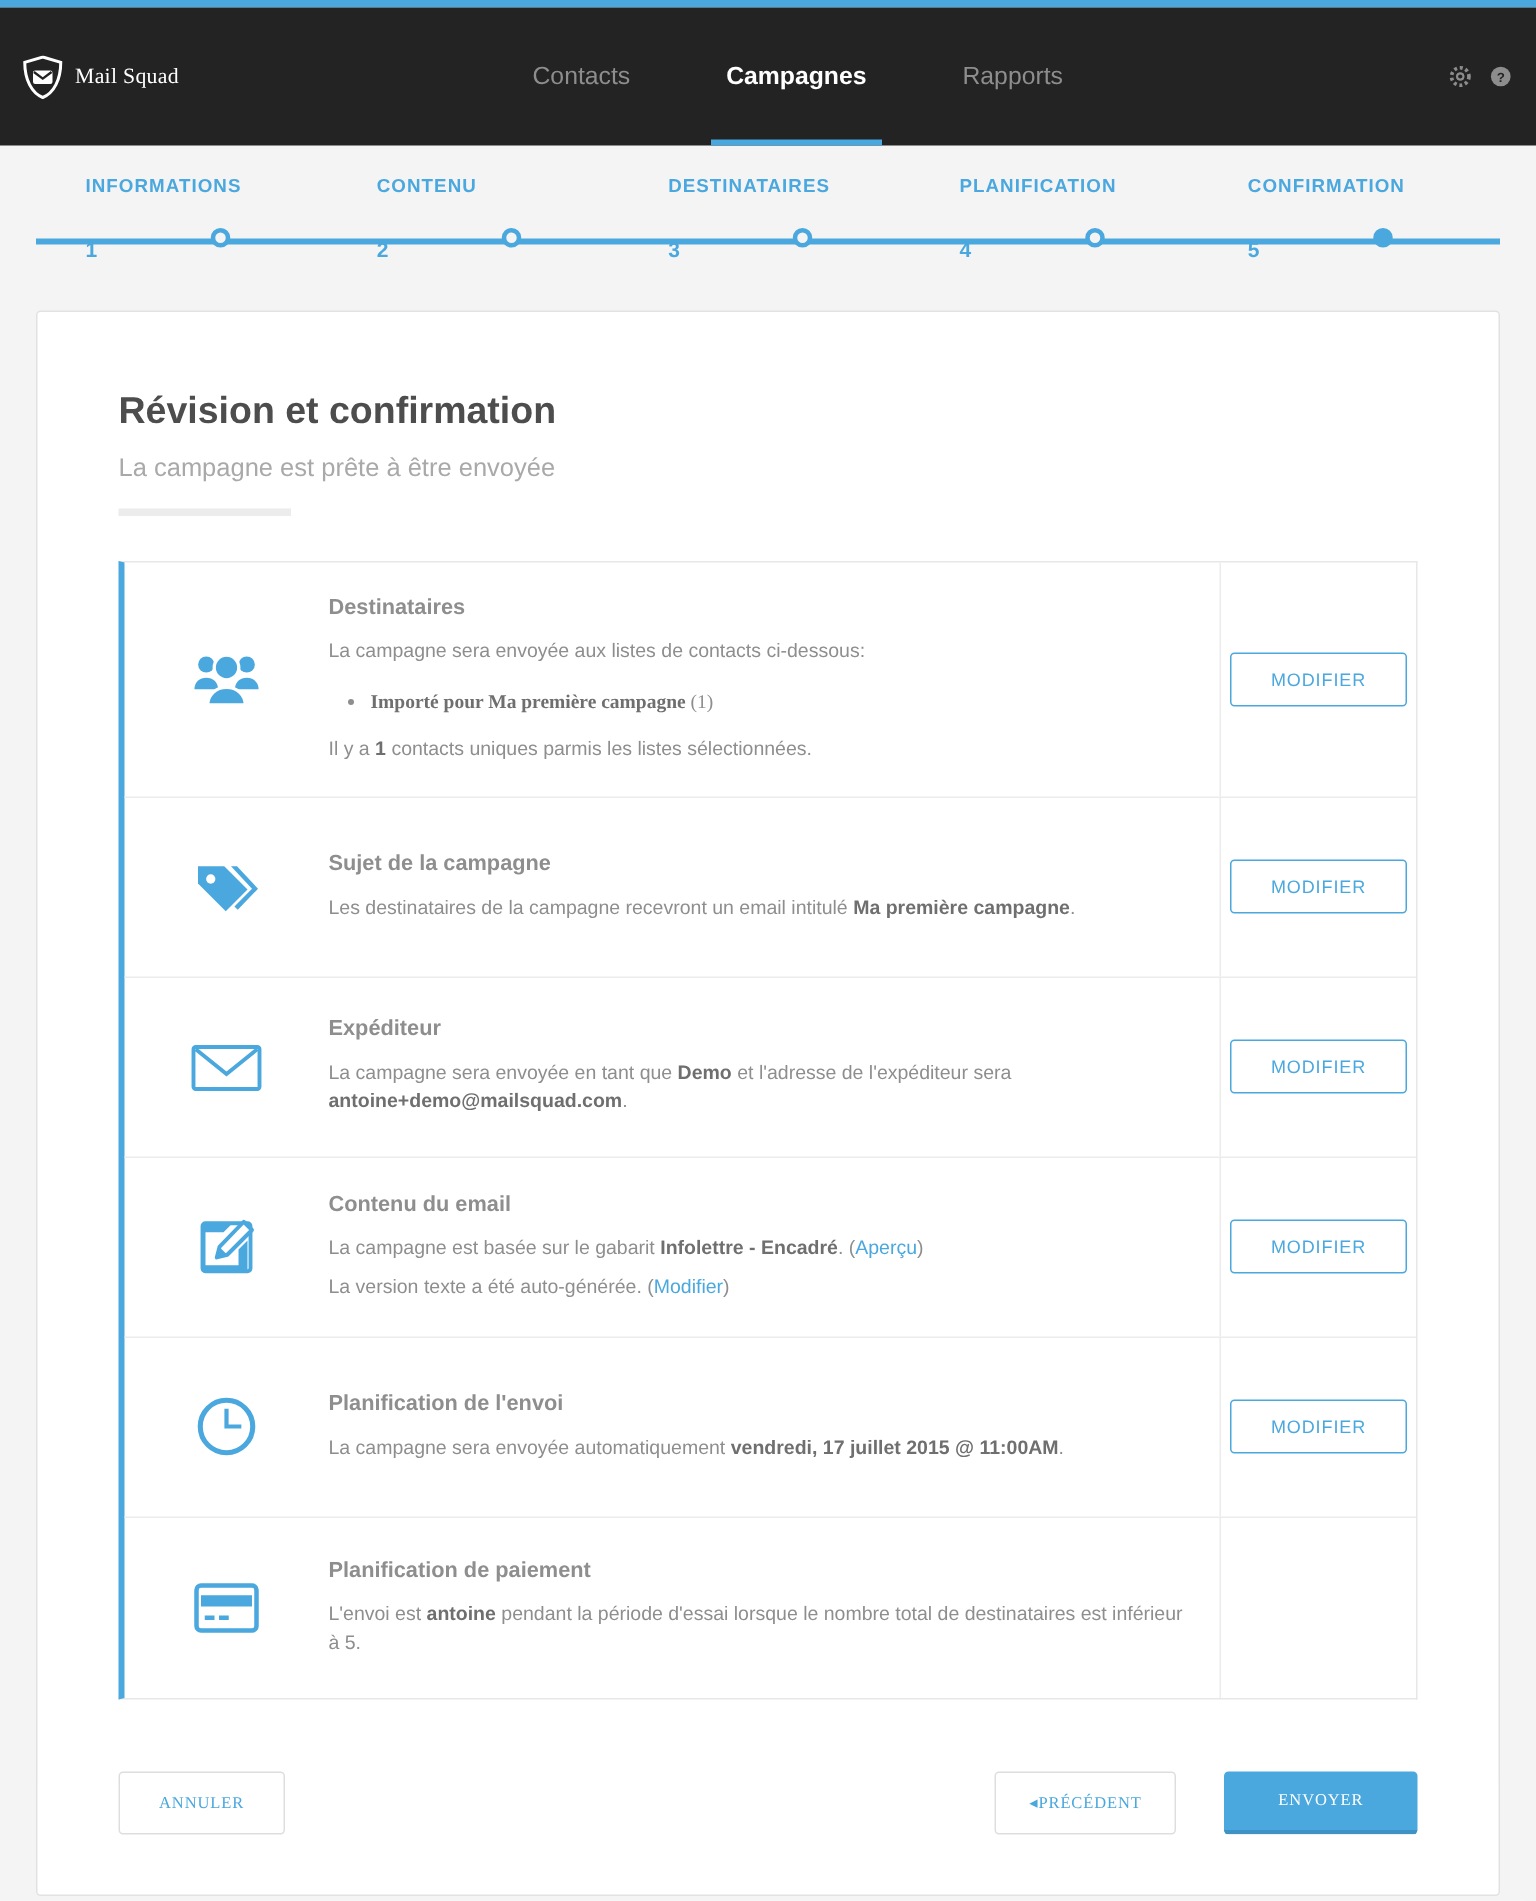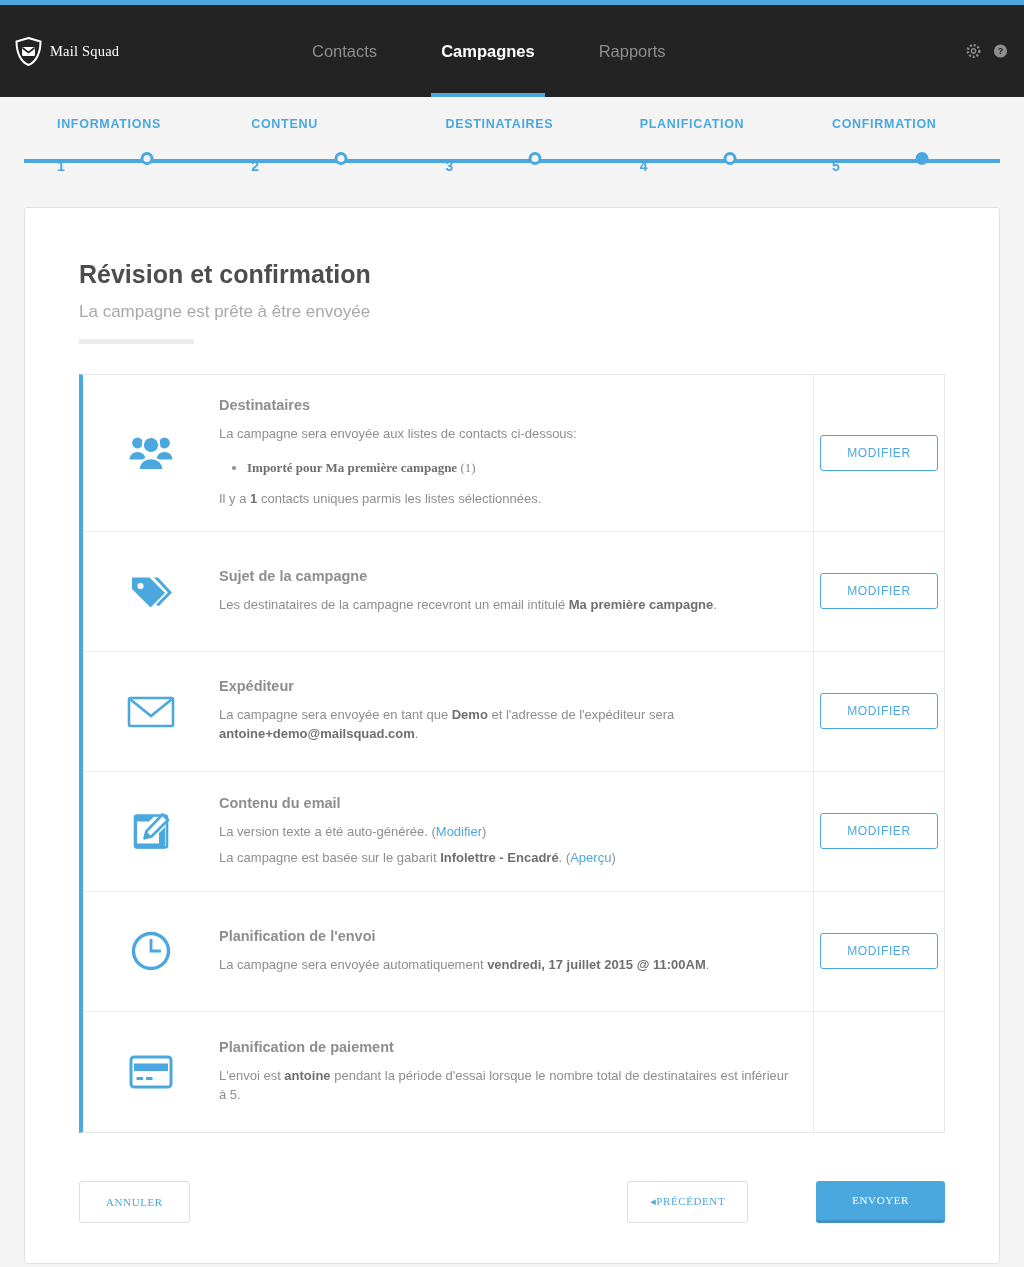--- a/index.html
+++ b/index.html
@@ -12,20 +12,21 @@
   }
 
   
   .top-accent { height: 5px; background: #4aa8de; }
 
   
   .header {
     height: 92px; background: #232323;
     display: flex; align-items: center;
     position: relative;
+    gap: 43px;
   }
   .brand {
     display: flex; align-items: center; gap: 8px;
     padding-left: 15px; width: 280px;
   }
   .brand-logo { width: 27px; height: 29px; display: block; }
   .brand-name {
     color: #ffffff; font-size: 14.5px;
     font-family: "Liberation Serif", serif;
     letter-spacing: .2px;
@@ -160,21 +161,21 @@
   }
 
   .svg-icon { display: block; }
 
   
   .footer {
     display: flex; align-items: center;
     justify-content: space-between;
     padding-top: 48px;
   }
-  .footer-right { display: flex; gap: 68px; }
+  .footer-right { display: flex; gap: 32px; }
   .btn {
     border-radius: 3px; cursor: pointer;
     font-family: Liberation Serif, serif;
     font-size: 11px; letter-spacing: .6px;
   }
   .btn-cancel {
     border: 1px solid #dedede; background: #fff;
     color: #4aa8de; height: 42px; padding: 0 26px;
   }
   .btn-prev {
@@ -333,22 +334,22 @@
       <div class="scol-icon">
         <svg class="svg-icon" width="44" height="40" viewBox="0 0 44 40">
           <path d="M6 4.5h20l-6 6H8v22h22V22l6-6v20a1.5 1.5 0 0 1-1.5 1.5h-27A1.5 1.5 0 0 1 6 36Z" fill="#4aa8de"></path>
           <rect x="6" y="4.5" width="32" height="32" rx="2" fill="none" stroke="#4aa8de" stroke-width="2.6"></rect>
           <path d="M33.5 3.5 39 9 22.5 25.5l-7 1.8 1.8-7Z" fill="#ffffff" stroke="#4aa8de" stroke-width="2.6" stroke-linejoin="round"></path>
           <path d="M15.5 27.3 22.5 25.5 17.3 20.3Z" fill="#4aa8de"></path>
         </svg>
       </div>
       <div class="scol-body">
         <div class="srow-title">Contenu du email</div>
+        <p class="srow-text"><span>La campagne est basée sur le gabarit </span><b>Infolettre - Encadré</b><span>. (</span><a class="inline-link">Aperçu</a><span>)</span></p>
         <p class="srow-text"><span>La version texte a été auto-générée. (</span><a class="inline-link">Modifier</a><span>)</span></p>
-        <p class="srow-text"><span>La campagne est basée sur le gabarit </span><b>Infolettre - Encadré</b><span>. (</span><a class="inline-link">Aperçu</a><span>)</span></p>
       </div>
       <div class="scol-action">
         <button class="btn-modify">MODIFIER</button>
       </div>
     </div>
 
     <div class="srow">
       <div class="scol-icon">
         <svg class="svg-icon" width="42" height="42" viewBox="0 0 42 42">
           <circle cx="21" cy="21" r="17.5" fill="none" stroke="#4aa8de" stroke-width="3.4"></circle>

